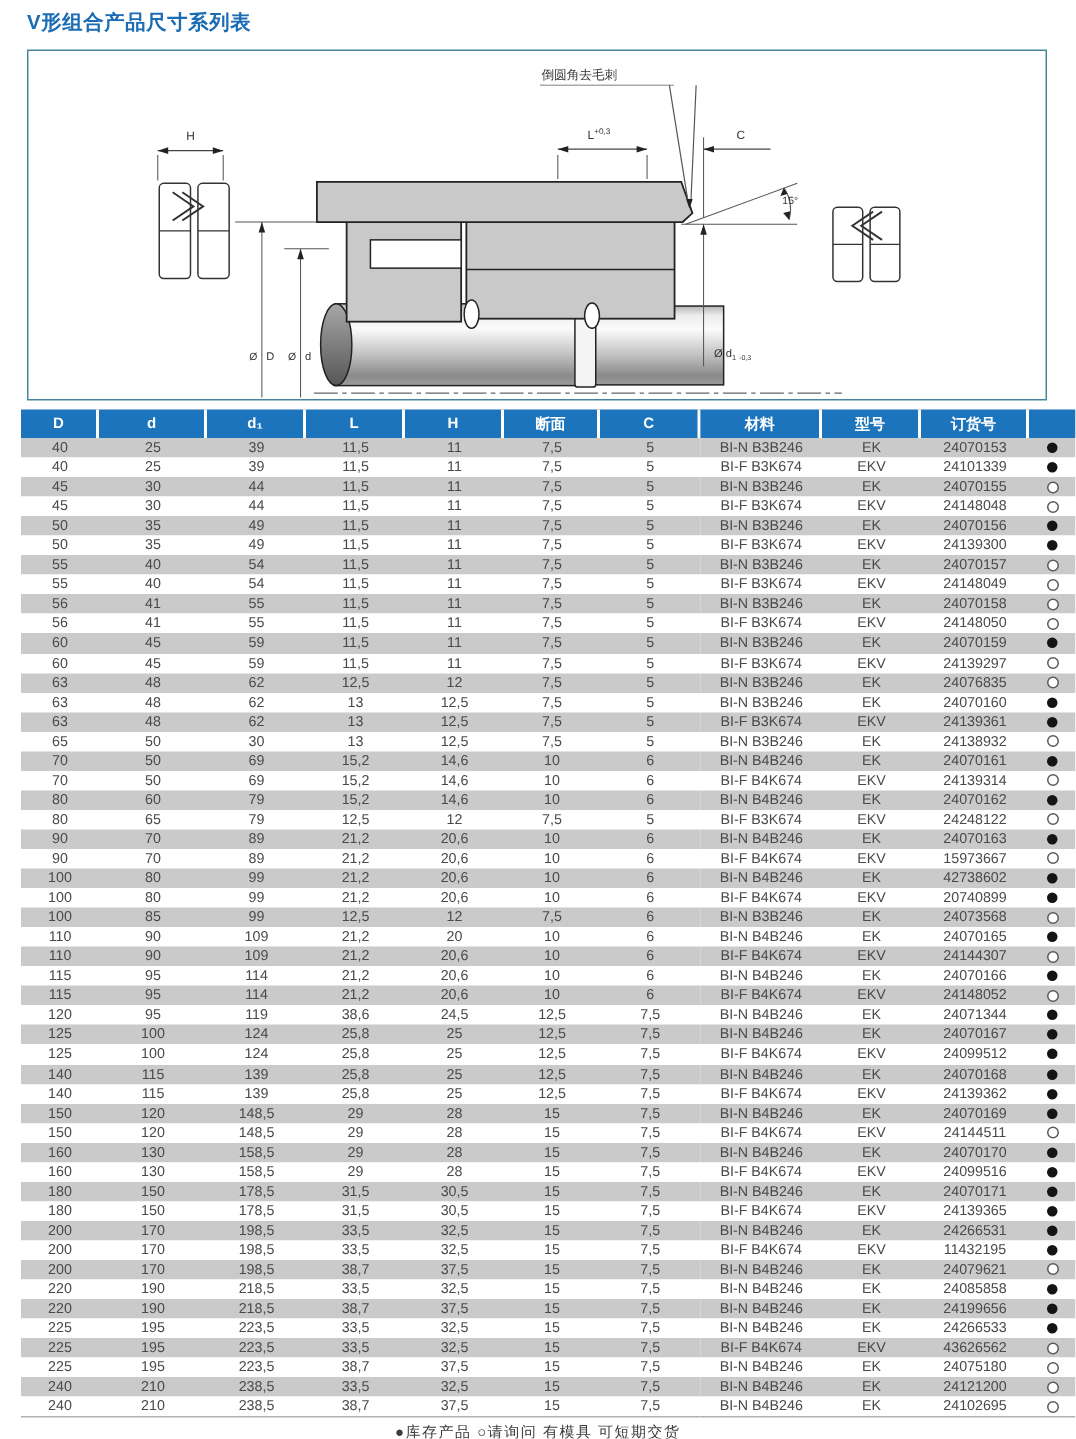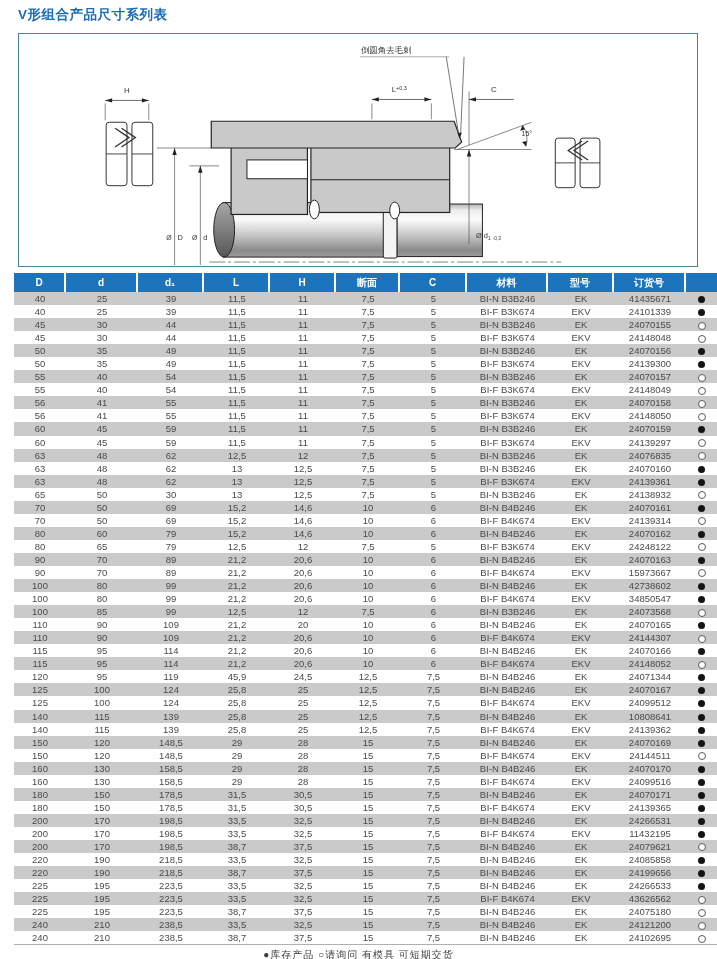--- a/index.html
+++ b/index.html
@@ -201,21 +201,21 @@
       <tr class="odd">
         <td>40</td>
         <td>25</td>
         <td>39</td>
         <td>11,5</td>
         <td>11</td>
         <td>7,5</td>
         <td>5</td>
         <td>BI-N B3B246</td>
         <td>EK</td>
-        <td>41435671</td>
+        <td>24070153</td>
         <td><span class="dot filled"></span></td>
       </tr>
       <tr class="even">
         <td>40</td>
         <td>25</td>
         <td>39</td>
         <td>11,5</td>
         <td>11</td>
         <td>7,5</td>
         <td>5</td>
@@ -500,21 +500,21 @@
       <tr class="even">
         <td>100</td>
         <td>80</td>
         <td>99</td>
         <td>21,2</td>
         <td>20,6</td>
         <td>10</td>
         <td>6</td>
         <td>BI-F B4K674</td>
         <td>EKV</td>
-        <td>34850547</td>
+        <td>20740899</td>
         <td><span class="dot filled"></span></td>
       </tr>
       <tr class="odd">
         <td>100</td>
         <td>85</td>
         <td>99</td>
         <td>12,5</td>
         <td>12</td>
         <td>7,5</td>
         <td>6</td>
@@ -572,21 +572,21 @@
         <td>6</td>
         <td>BI-F B4K674</td>
         <td>EKV</td>
         <td>24148052</td>
         <td><span class="dot open"></span></td>
       </tr>
       <tr class="even">
         <td>120</td>
         <td>95</td>
         <td>119</td>
-        <td>45,9</td>
+        <td>38,6</td>
         <td>24,5</td>
         <td>12,5</td>
         <td>7,5</td>
         <td>BI-N B4B246</td>
         <td>EK</td>
         <td>24071344</td>
         <td><span class="dot filled"></span></td>
       </tr>
       <tr class="odd">
         <td>125</td>
@@ -617,21 +617,21 @@
       <tr class="odd">
         <td>140</td>
         <td>115</td>
         <td>139</td>
         <td>25,8</td>
         <td>25</td>
         <td>12,5</td>
         <td>7,5</td>
         <td>BI-N B4B246</td>
         <td>EK</td>
-        <td>10808641</td>
+        <td>24070168</td>
         <td><span class="dot filled"></span></td>
       </tr>
       <tr class="even">
         <td>140</td>
         <td>115</td>
         <td>139</td>
         <td>25,8</td>
         <td>25</td>
         <td>12,5</td>
         <td>7,5</td>

